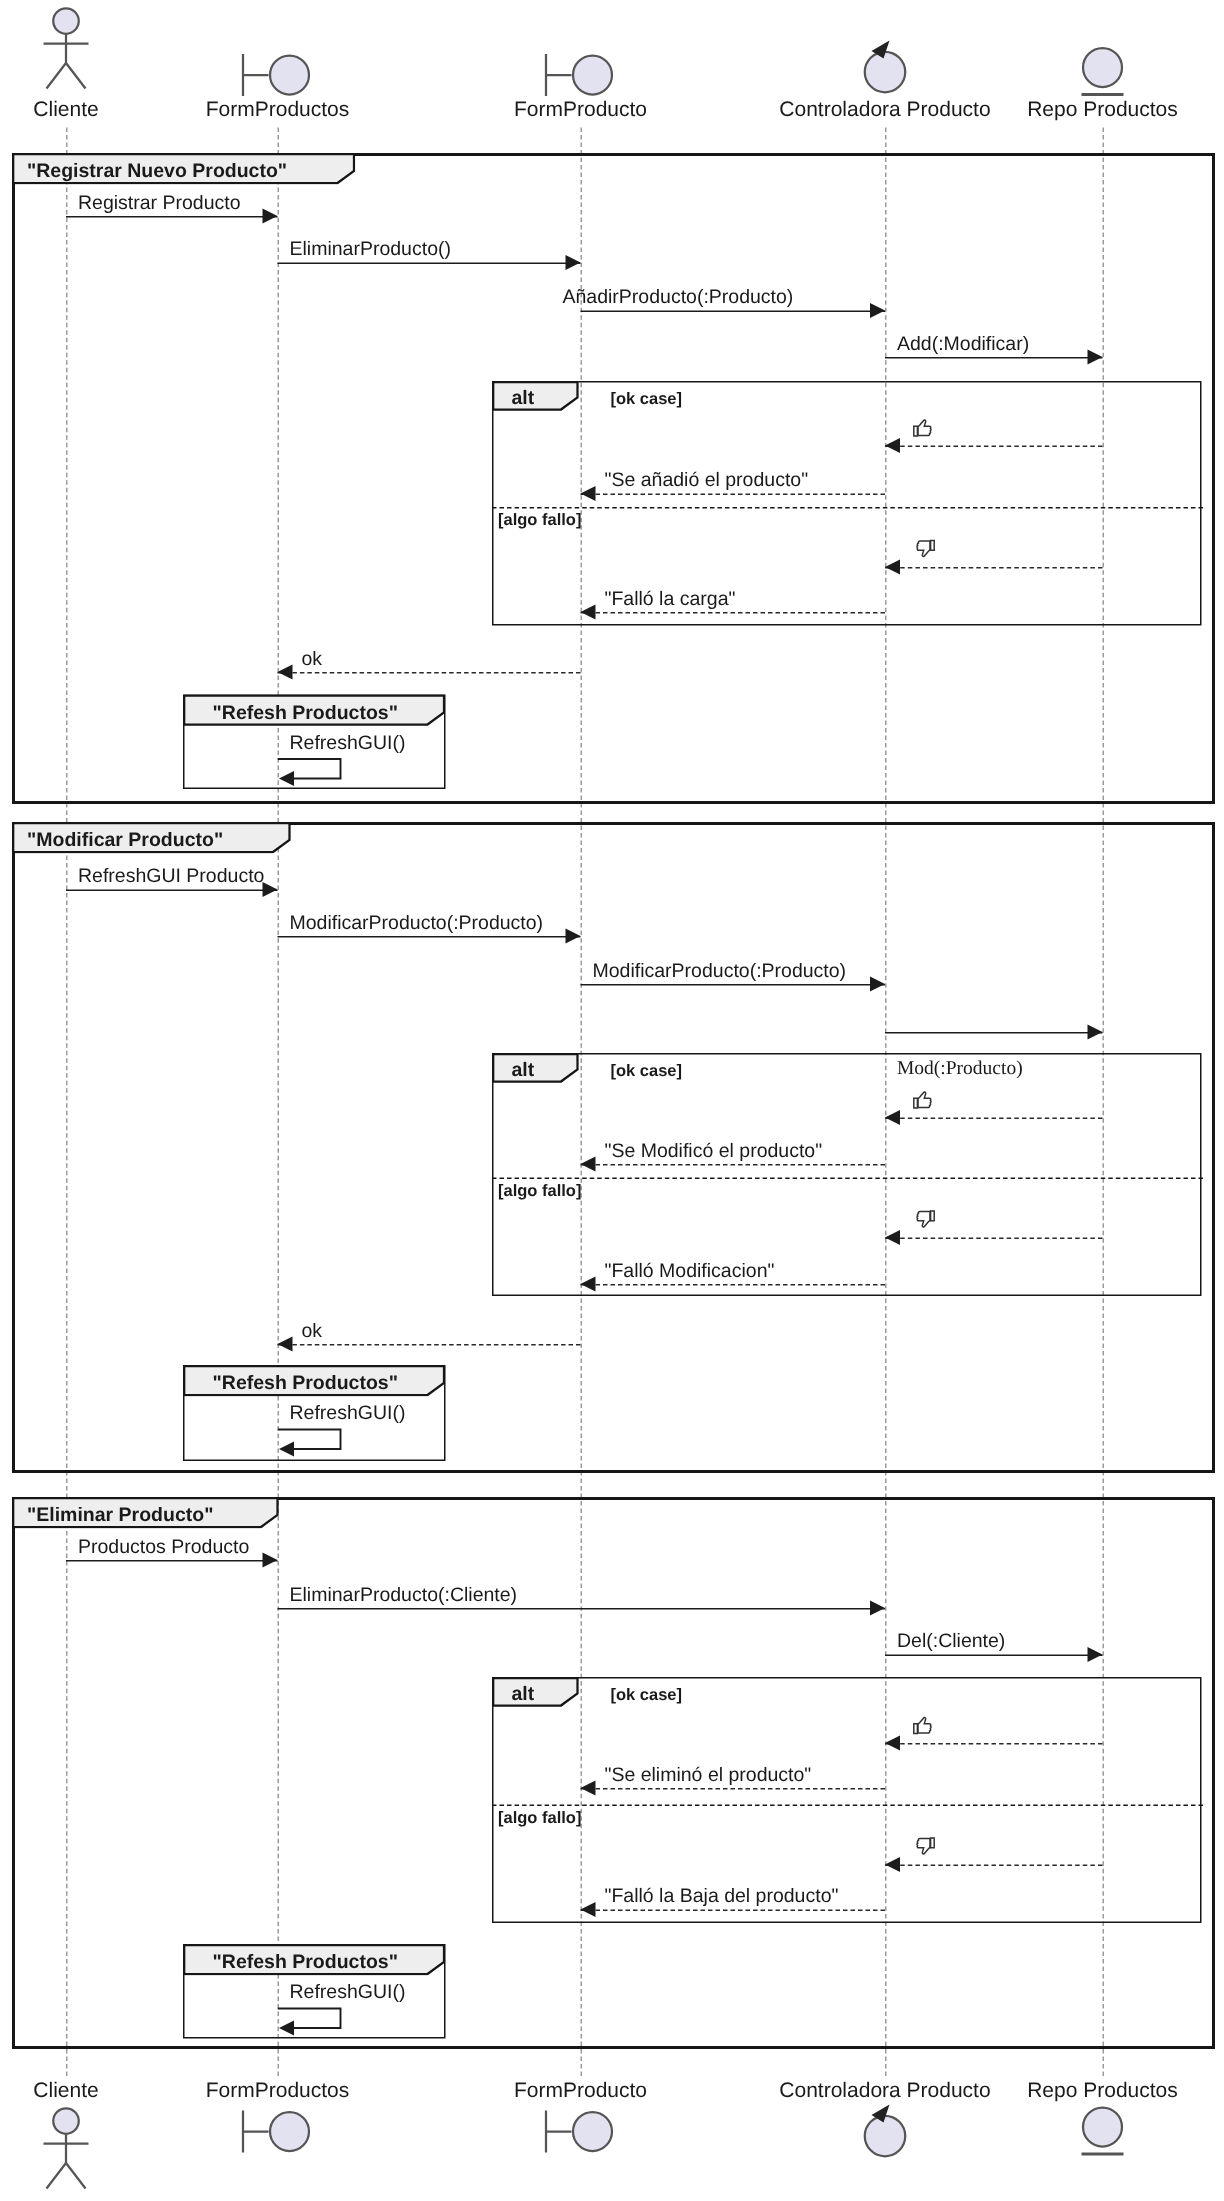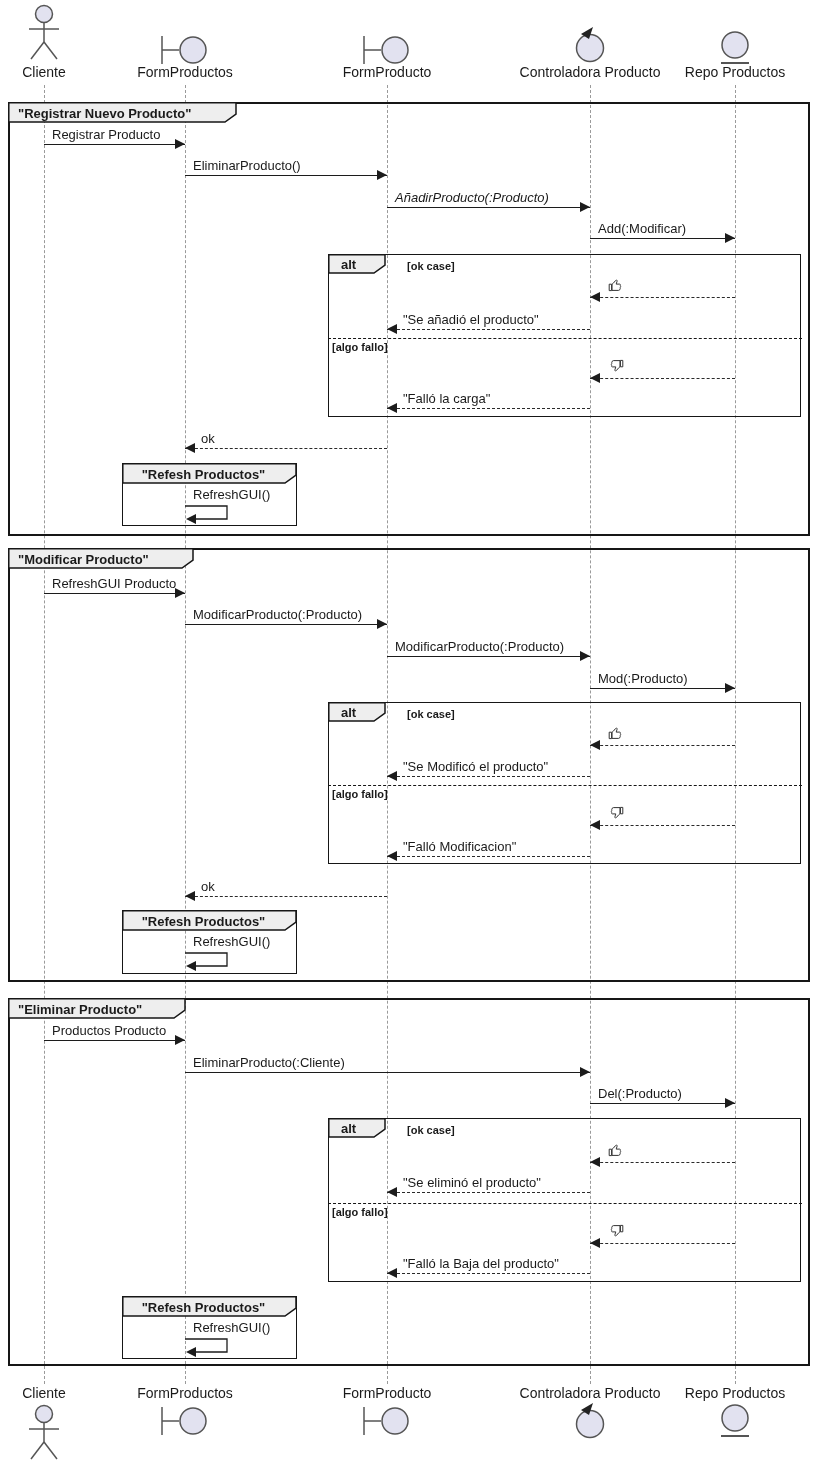--- a/index.html
+++ b/index.html
@@ -101,21 +101,21 @@
        <polygon points="11,10 11,20 1,15" fill="#1c1c1c"></polygon>
       </svg></div>
     <div class="abs msg-line" style="left: 44px; top: 144px; width: 141px;"></div>
     <div class="abs head-r" style="left: 175px; top: 139px;"></div>
     <div class="abs msg-label" style="left: 52px; top: 127px;">Registrar Producto</div>
     <div class="abs msg-line" style="left: 185px; top: 175px; width: 202px;"></div>
     <div class="abs head-r" style="left: 377px; top: 170px;"></div>
     <div class="abs msg-label" style="left: 193px; top: 158px;">EliminarProducto()</div>
     <div class="abs msg-line" style="left: 387px; top: 207px; width: 203px;"></div>
     <div class="abs head-r" style="left: 580px; top: 202px;"></div>
-    <div class="abs msg-label" style="left: 395px; top: 190px; font-style: italic;">AñadirProducto(:Producto)</div>
+    <div class="abs msg-label" style="left: 375px; top: 190px;">AñadirProducto(:Producto)</div>
     <div class="abs msg-line" style="left: 590px; top: 238px; width: 145px;"></div>
     <div class="abs head-r" style="left: 725px; top: 233px;"></div>
     <div class="abs msg-label" style="left: 598px; top: 221px;">Add(:Modificar)</div>
     <div class="abs msg-line dashed" style="left: 590px; top: 297px; width: 145px;"></div>
     <div class="abs head-l" style="left: 590px; top: 292px;"></div>
     <div class="abs" style="left: 608px; top: 277px;"><svg width="16" height="16" viewBox="0 0 16 16">
   <g fill="none" stroke="#333" stroke-width="1">
     <path d="M1.2 7.2h2.4v6.4H1.2z"></path>
     <path d="M4 13.4h6.6c.9 0 1.4-.6 1.1-1.4.7-.2 1-1.1.5-1.7.6-.4.6-1.3.1-1.7.5-.6.1-1.5-.8-1.5H8.2l.9-2.9c.3-1-.9-1.6-1.5-.7L5.2 6.3 4 7.4z"></path>
   </g>
@@ -141,21 +141,21 @@
     <div class="abs head-r" style="left: 175px; top: 588px;"></div>
     <div class="abs msg-label" style="left: 52px; top: 576px;">RefreshGUI Producto</div>
     <div class="abs msg-line" style="left: 185px; top: 624px; width: 202px;"></div>
     <div class="abs head-r" style="left: 377px; top: 619px;"></div>
     <div class="abs msg-label" style="left: 193px; top: 607px;">ModificarProducto(:Producto)</div>
     <div class="abs msg-line" style="left: 387px; top: 656px; width: 203px;"></div>
     <div class="abs head-r" style="left: 580px; top: 651px;"></div>
     <div class="abs msg-label" style="left: 395px; top: 639px;">ModificarProducto(:Producto)</div>
     <div class="abs msg-line" style="left: 590px; top: 688px; width: 145px;"></div>
     <div class="abs head-r" style="left: 725px; top: 683px;"></div>
-    <div class="abs msg-label" style="left: 598px; top: 671px;">Mod(:Producto)</div>
+    <div class="abs msg-label" style="left: 598px; top: 704px; font-family: Liberation Serif, serif;">Mod(:Producto)</div>
     <div class="abs msg-line dashed" style="left: 590px; top: 745px; width: 145px;"></div>
     <div class="abs head-l" style="left: 590px; top: 740px;"></div>
     <div class="abs" style="left: 608px; top: 725px;"><svg width="16" height="16" viewBox="0 0 16 16">
   <g fill="none" stroke="#333" stroke-width="1">
     <path d="M1.2 7.2h2.4v6.4H1.2z"></path>
     <path d="M4 13.4h6.6c.9 0 1.4-.6 1.1-1.4.7-.2 1-1.1.5-1.7.6-.4.6-1.3.1-1.7.5-.6.1-1.5-.8-1.5H8.2l.9-2.9c.3-1-.9-1.6-1.5-.7L5.2 6.3 4 7.4z"></path>
   </g>
       </svg></div>
     <div class="abs msg-line dashed" style="left: 387px; top: 776px; width: 203px;"></div>
     <div class="abs head-l" style="left: 387px; top: 771px;"></div>
@@ -175,21 +175,21 @@
     <div class="abs head-l" style="left: 185px; top: 891px;"></div>
     <div class="abs msg-label" style="left: 201px; top: 879px;">ok</div>
     <div class="abs msg-line" style="left: 44px; top: 1040px; width: 141px;"></div>
     <div class="abs head-r" style="left: 175px; top: 1035px;"></div>
     <div class="abs msg-label" style="left: 52px; top: 1023px;">Productos Producto</div>
     <div class="abs msg-line" style="left: 185px; top: 1072px; width: 405px;"></div>
     <div class="abs head-r" style="left: 580px; top: 1067px;"></div>
     <div class="abs msg-label" style="left: 193px; top: 1055px;">EliminarProducto(:Cliente)</div>
     <div class="abs msg-line" style="left: 590px; top: 1103px; width: 145px;"></div>
     <div class="abs head-r" style="left: 725px; top: 1098px;"></div>
-    <div class="abs msg-label" style="left: 598px; top: 1086px;">Del(:Producto)</div>
+    <div class="abs msg-label" style="left: 598px; top: 1086px;">Del(:Cliente)</div>
     <div class="abs msg-line dashed" style="left: 590px; top: 1162px; width: 145px;"></div>
     <div class="abs head-l" style="left: 590px; top: 1157px;"></div>
     <div class="abs" style="left: 608px; top: 1142px;"><svg width="16" height="16" viewBox="0 0 16 16">
   <g fill="none" stroke="#333" stroke-width="1">
     <path d="M1.2 7.2h2.4v6.4H1.2z"></path>
     <path d="M4 13.4h6.6c.9 0 1.4-.6 1.1-1.4.7-.2 1-1.1.5-1.7.6-.4.6-1.3.1-1.7.5-.6.1-1.5-.8-1.5H8.2l.9-2.9c.3-1-.9-1.6-1.5-.7L5.2 6.3 4 7.4z"></path>
   </g>
       </svg></div>
     <div class="abs msg-line dashed" style="left: 387px; top: 1192px; width: 203px;"></div>
     <div class="abs head-l" style="left: 387px; top: 1187px;"></div>

